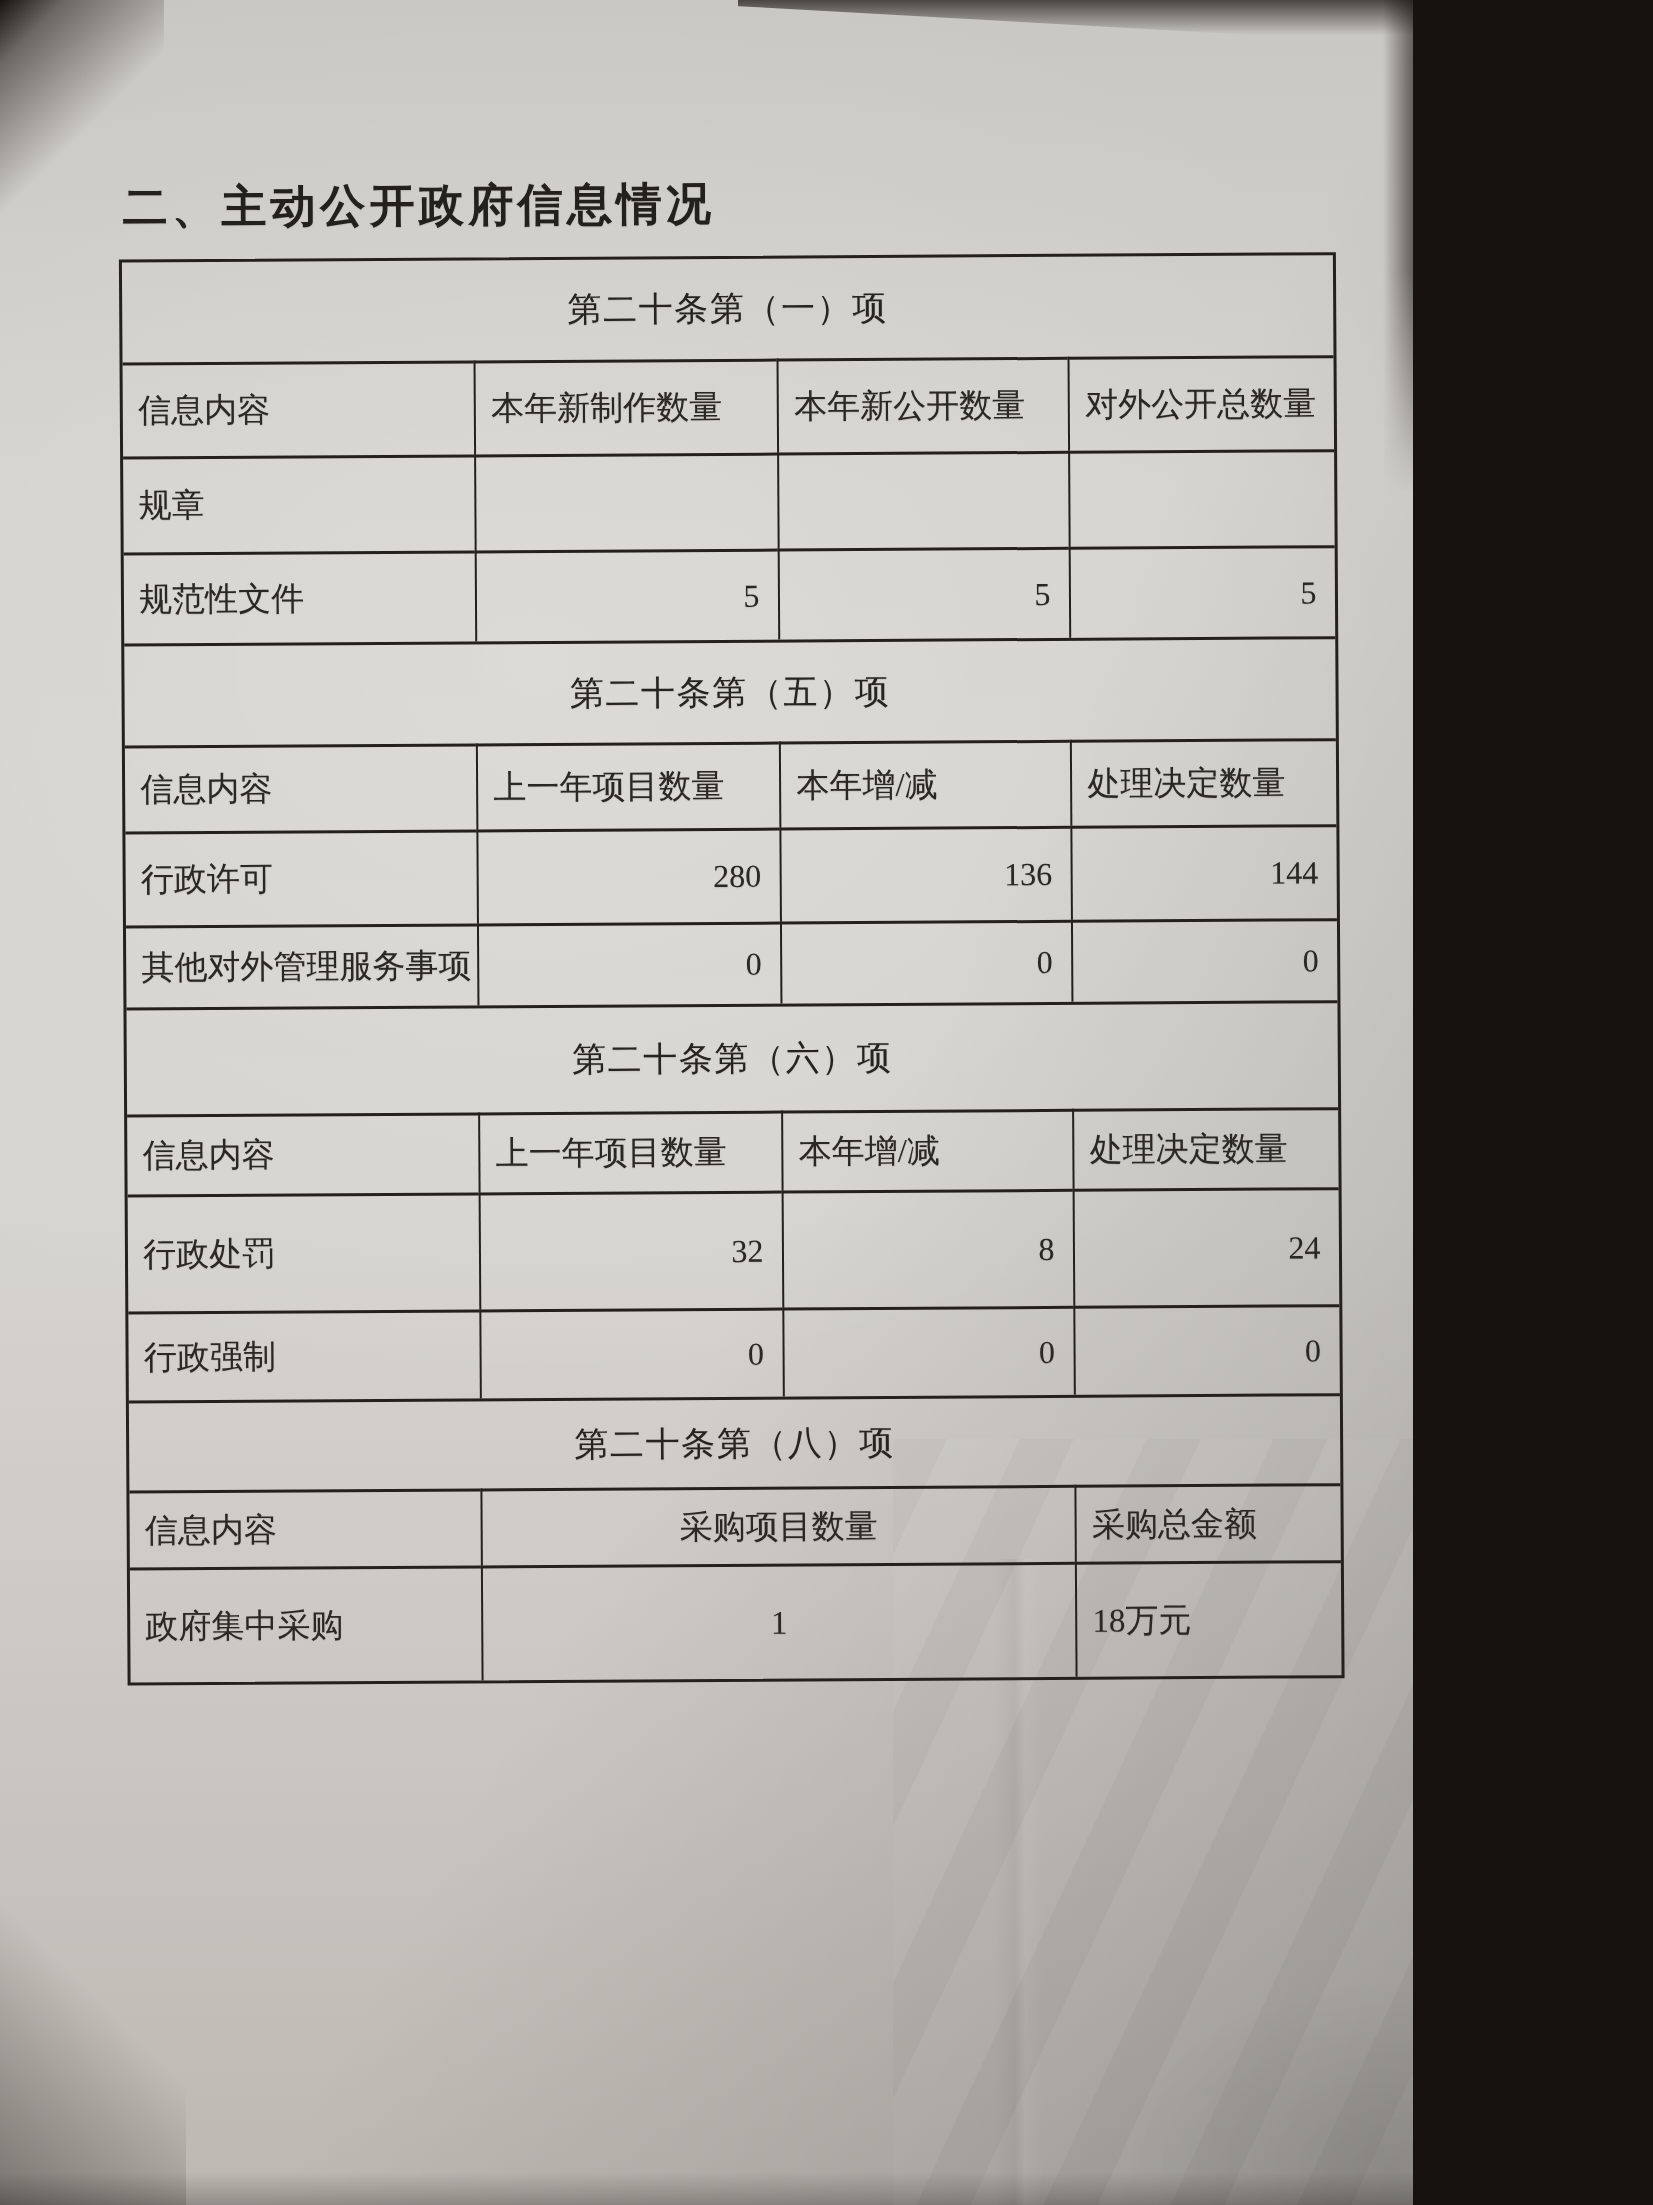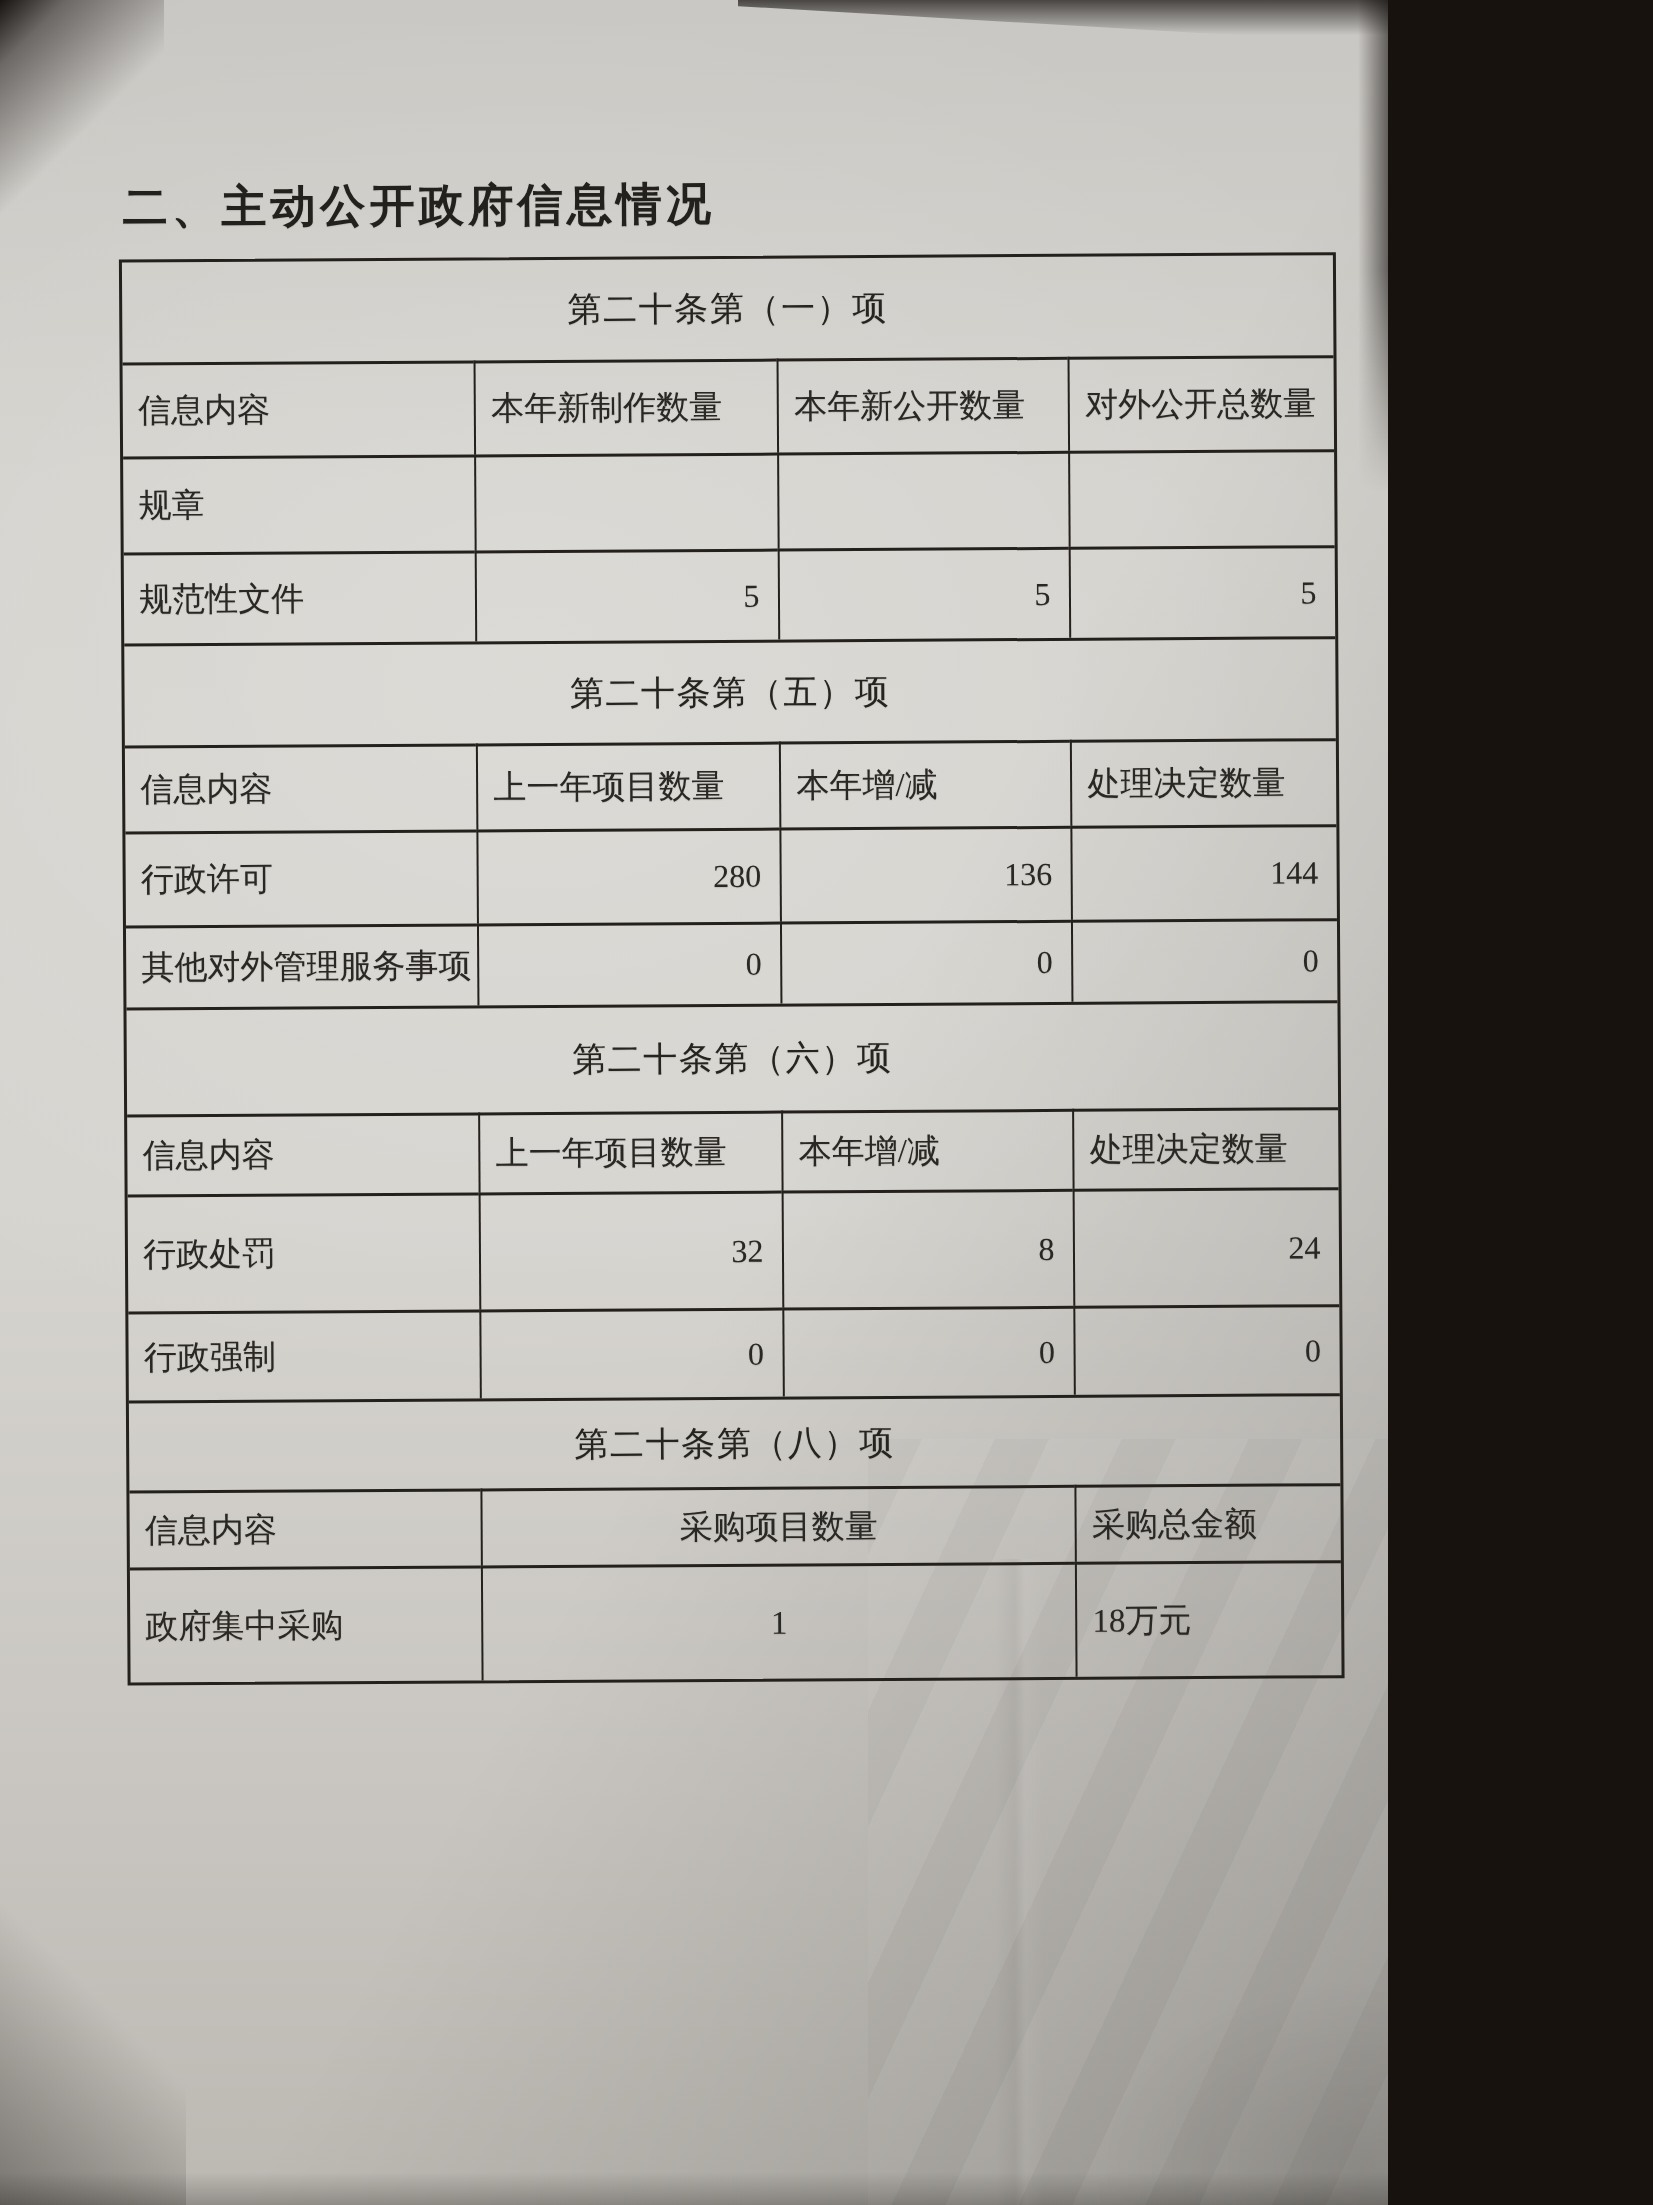--- a/index.html
+++ b/index.html
@@ -8,20 +8,21 @@
     overflow:hidden;
     background:#17120e;
     font-family:"Liberation Serif","DejaVu Serif",serif;
   }
   .paper{
     position:absolute;left:0;top:0;width:1388px;height:2205px;
     background:
       radial-gradient(ellipse 1367px 1039px at 38% 30%, rgba(255,255,255,0.18), rgba(255,255,255,0) 72%),
       linear-gradient(118deg, rgba(0,0,0,0) 55%, rgba(0,0,0,0.10) 80%, rgba(0,0,0,0.20) 100%),
       linear-gradient(180deg,#c9c7c3 0%,#d4d2cd 22%,#d6d4cf 55%,#c8c5c0 82%,#bcb9b3 100%);
+    padding-left: 25px;
   }
   .shade{position:absolute;pointer-events:none;}
   .shade-tl{left:0;top:0;width:164px;height:252px;
     background:linear-gradient(135deg, rgba(14,10,8,0.95) 0%, rgba(14,10,8,0.5) 16%, rgba(14,10,8,0) 52%);}
   .shade-top{left:738px;right:0;top:0;height:44px;opacity:.85;
     background:linear-gradient(to bottom, rgba(12,9,7,0.8), rgba(12,9,7,0) 80%);
     clip-path:polygon(0 0,100% 0,100% 100%,0 14%);}
   .shade-right{right:0;top:0;width:30px;height:492px;
     background:linear-gradient(to left, rgba(12,9,7,0.55), rgba(12,9,7,0));
     -webkit-mask-image:linear-gradient(to bottom,#000 55%,transparent);

